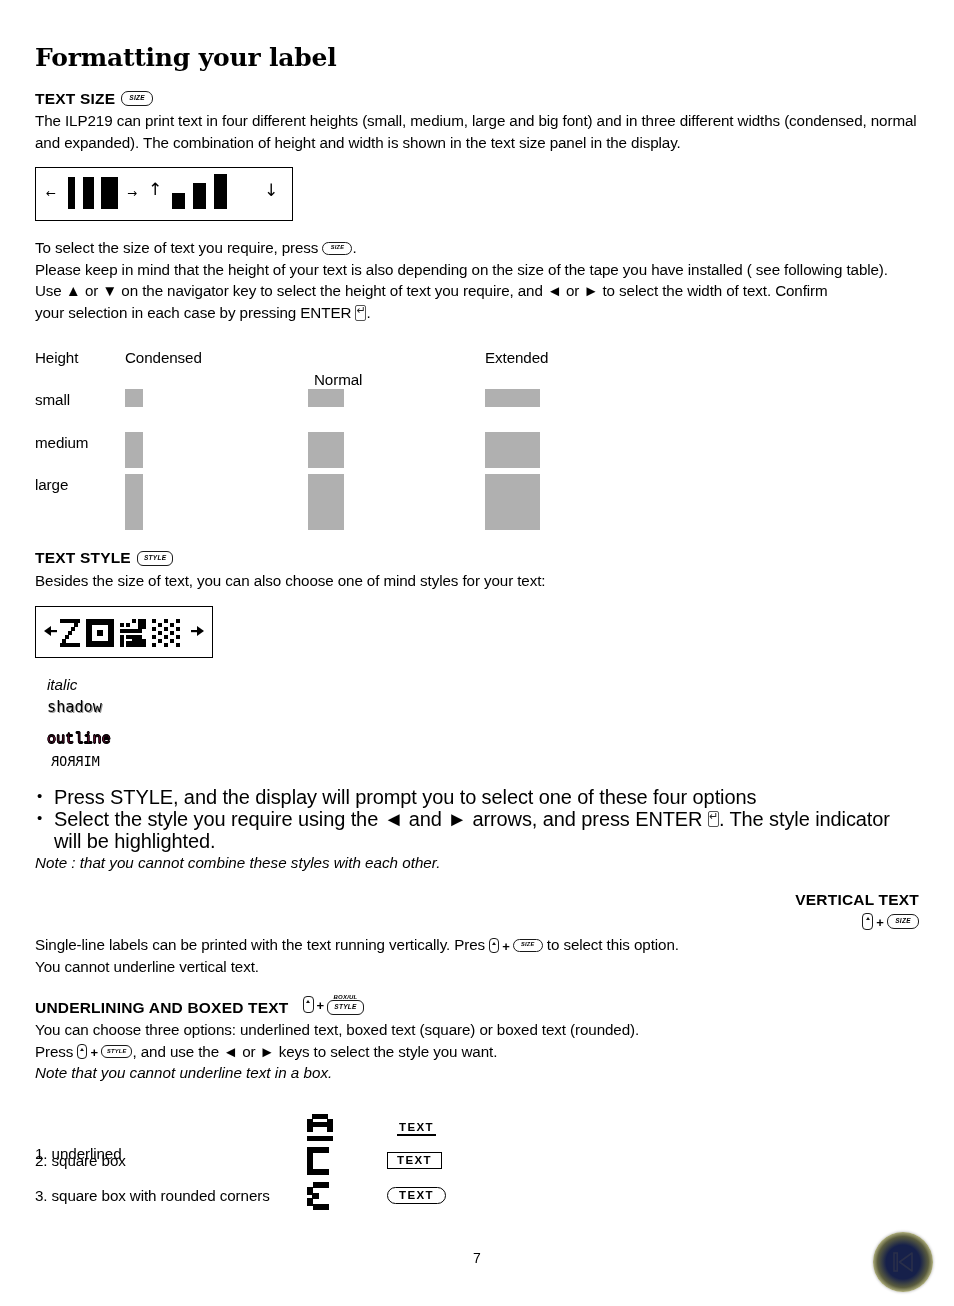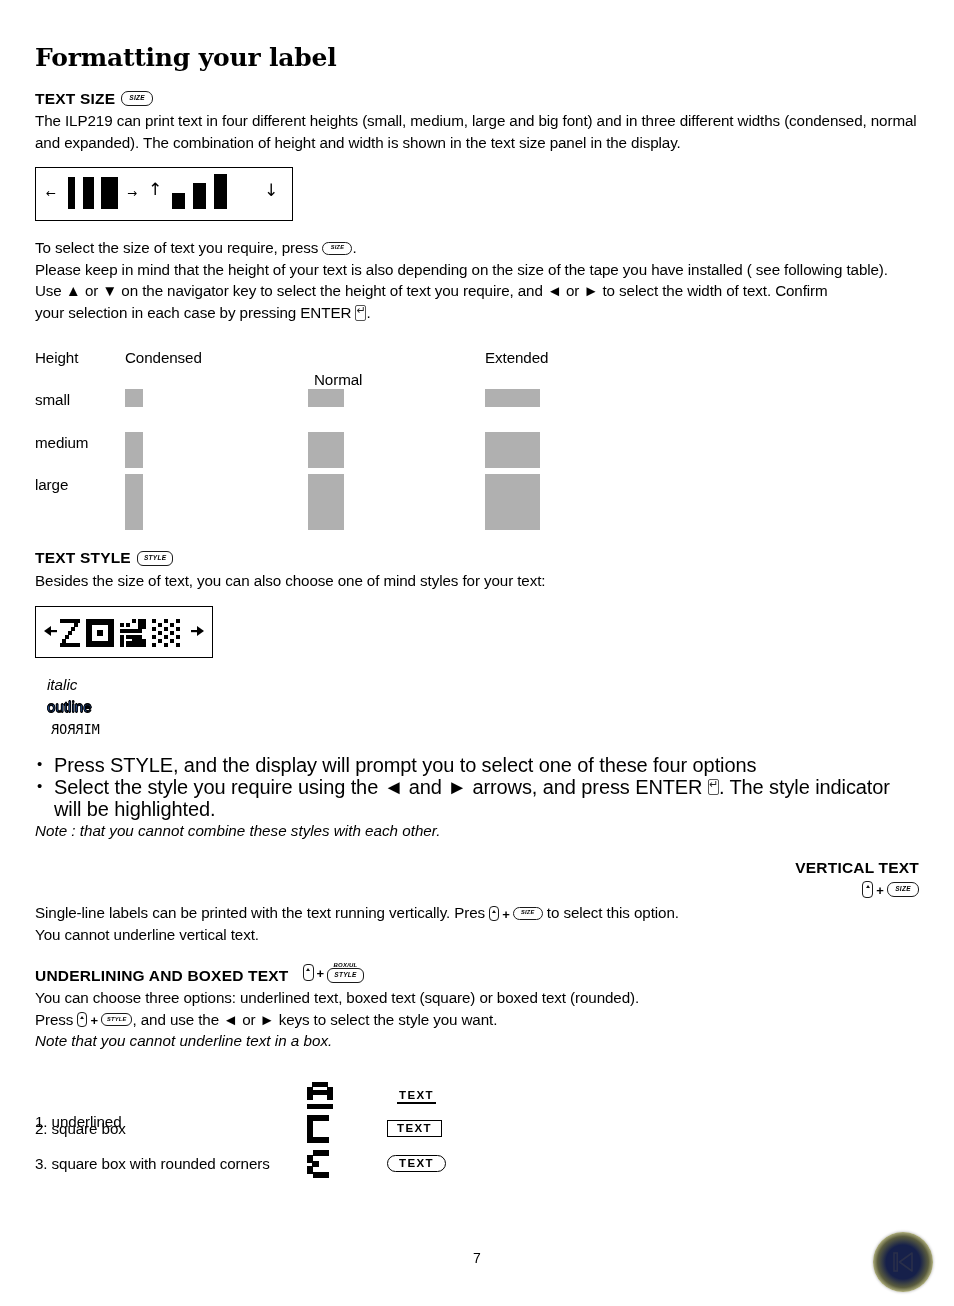--- a/index.html
+++ b/index.html
@@ -176,26 +176,27 @@
   
   .style-samples { margin-top: 16px; padding-left: 12px; }
   .style-samples div { font-size: 15.2px; line-height: 22px; }
   .s-italic { font-style: italic; }
   .s-shadow {
     font-family: "DejaVu Sans Mono", monospace;
     font-size: 13.5px;
     text-shadow: 1.1px 1.1px 0 #9a9a9a;
   }
   .s-outline {
-    font-family: Liberation Sans, sans-serif;
+    font-family: Liberation Mono, monospace;
     font-size: 13.5px;
-    color: #3b82f6;
+    color: #be185d;
     -webkit-text-stroke: 0.9px #000;
     text-shadow:
       -0.6px 0 #000, 0.6px 0 #000, 0 -0.6px #000, 0 0.6px #000;
+    margin-top: 10px;
   }
   .s-mirror {
     font-family: "DejaVu Sans Mono", monospace;
     font-size: 13.5px;
     display: inline-block;
     transform: scaleX(-1);
     margin-left: 4px;
   }
 
   
@@ -394,20 +395,21 @@
 
         <g fill="#000">
           <path d="M168 24 L161 19 L161 29 Z"></path>
           <rect x="155" y="23" width="7" height="2.2"></rect>
         </g>
       </svg>
     </div>
 
     <div class="style-samples">
       <div class="s-italic">italic</div>
+      <div class="s-shadow">shadow</div>
       <div class="s-outline">outline</div>
       <div><span class="s-mirror">MIRROR</span></div>
     </div>
 
     <ul class="bullets">
       <li>Press STYLE, and the display will prompt you to select one of these four options</li>
       <li>
         <span>Select the style you require using the  ◄ and ►  arrows, and press ENTER</span>
         <span class="enterkey"></span><span>. The style indicator will be highlighted.</span>
       </li>

